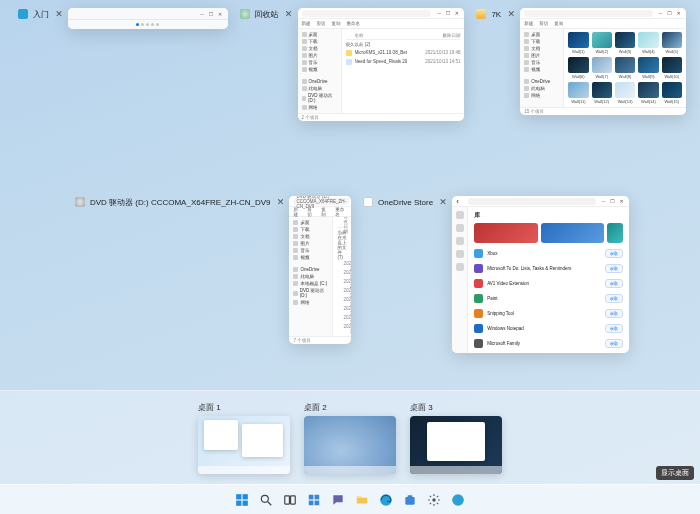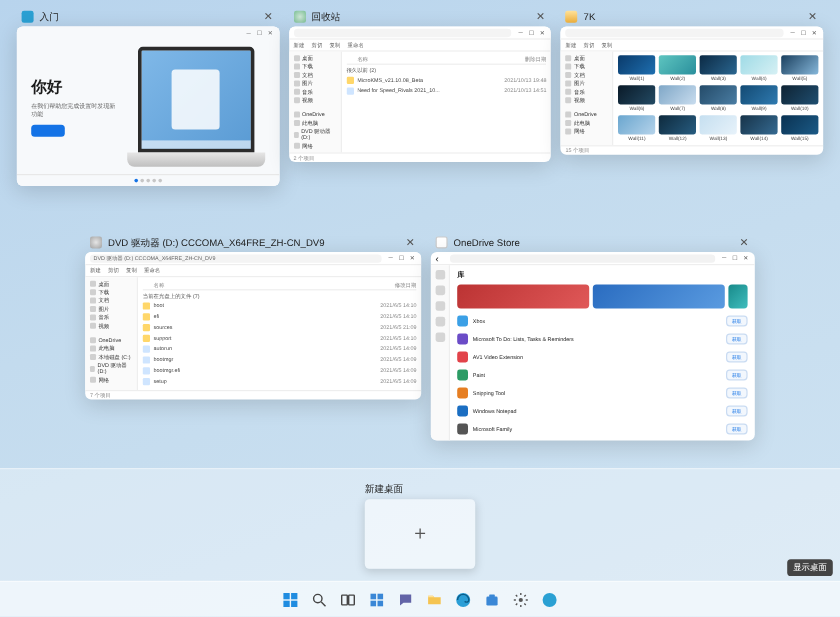--- a/index.html
+++ b/index.html
@@ -12,21 +12,21 @@
     color: #222;
   }
 
   
   .taskview { position: absolute; inset: 0; }
 
   .wins-row { position: absolute; left: 14px; right: 14px; display: flex; gap: 8px; align-items: flex-start; }
   .row1 { top: 8px; height: 178px; }
   .row2 { top: 196px; height: 178px; justify-content: center; }
 
-  .win-tile { display: flex; flex-direction: column; }
+  .win-tile { display: flex; flex-direction: row; }
   .win-tile .win-hdr {
     height: 14px; display: flex; align-items: center; gap: 5px; padding: 0 4px 2px 4px;
     font-size: 8px; color: #222;
   }
   .win-tile .win-hdr .app-ico { width: 10px; height: 10px; border-radius: 2px; }
   .win-tile .win-hdr .close { margin-left: auto; width: 10px; height: 10px; display: flex; align-items: center; justify-content: center; color: #555; font-size: 9px; }
   .win-tile .thumb {
     flex: 1; background: #fff; border-radius: 5px; overflow: hidden; position: relative;
     box-shadow: 0 4px 18px rgba(0,0,0,0.15);
   }
@@ -195,36 +195,20 @@
         <span>入门</span>
         <span class="close">✕</span>
       </div>
       <div class="thumb">
         <div class="intro">
           <div class="tb">
               <span>─</span>
               <span>☐</span>
               <span>✕</span>
             </div>
-          <div class="body">
-            <div class="left">
-              <div class="hello">你好</div>
-              <div class="sub">在我们帮助您完成设置时发现新功能</div>
-              <div class="cta"></div>
-            </div>
-            <div class="right">
-              <div class="laptop">
-                <div class="screen">
-                    <div class="startmenu"></div>
-                    <div class="tbminiscreen"></div>
-                  </div>
-                <div class="base"></div>
-              </div>
-            </div>
-          </div>
           <div class="foot">
             <span class="dot on"></span>
               <span class="dot"></span>
               <span class="dot"></span>
               <span class="dot"></span>
               <span class="dot"></span>
           </div>
         </div>
       </div>
     </div>
@@ -565,25 +549,40 @@
               </div>
             </div>
           </div>
         </div>
       </div>
     </div>
 
   </div>
 
   <div class="vdesks">
-    <div class="vdesk new">
-      <div class="lbl">新建桌面</div>
-      <div class="tn">
-          <span>＋</span>
+    <div class="vdesk">
+      <div class="lbl">桌面 1</div>
+      <div class="tn wp1">
+        <div class="mini-win" style="left:6%;top:8%;width:38%;height:52%"></div>
+        <div class="mini-win" style="left:48%;top:14%;width:44%;height:58%"></div>
+        <div class="mini-tb"></div>
+      </div>
+    </div>
+    <div class="vdesk">
+      <div class="lbl">桌面 2</div>
+      <div class="tn wp2">
+          <div class="mini-tb"></div>
         </div>
+    </div>
+    <div class="vdesk">
+      <div class="lbl">桌面 3</div>
+      <div class="tn wp3">
+        <div class="mini-win" style="left:18%;top:12%;width:64%;height:66%"></div>
+        <div class="mini-tb"></div>
+      </div>
     </div>
   </div>
 
   <div class="show-desktop-label">显示桌面</div>
 
   <div class="taskbar">
     <div class="tb-ico">
       <svg viewBox="0 0 24 24">
           <g fill="#1f8ce0">
             <rect x="2" y="2" width="9" height="9"></rect>

